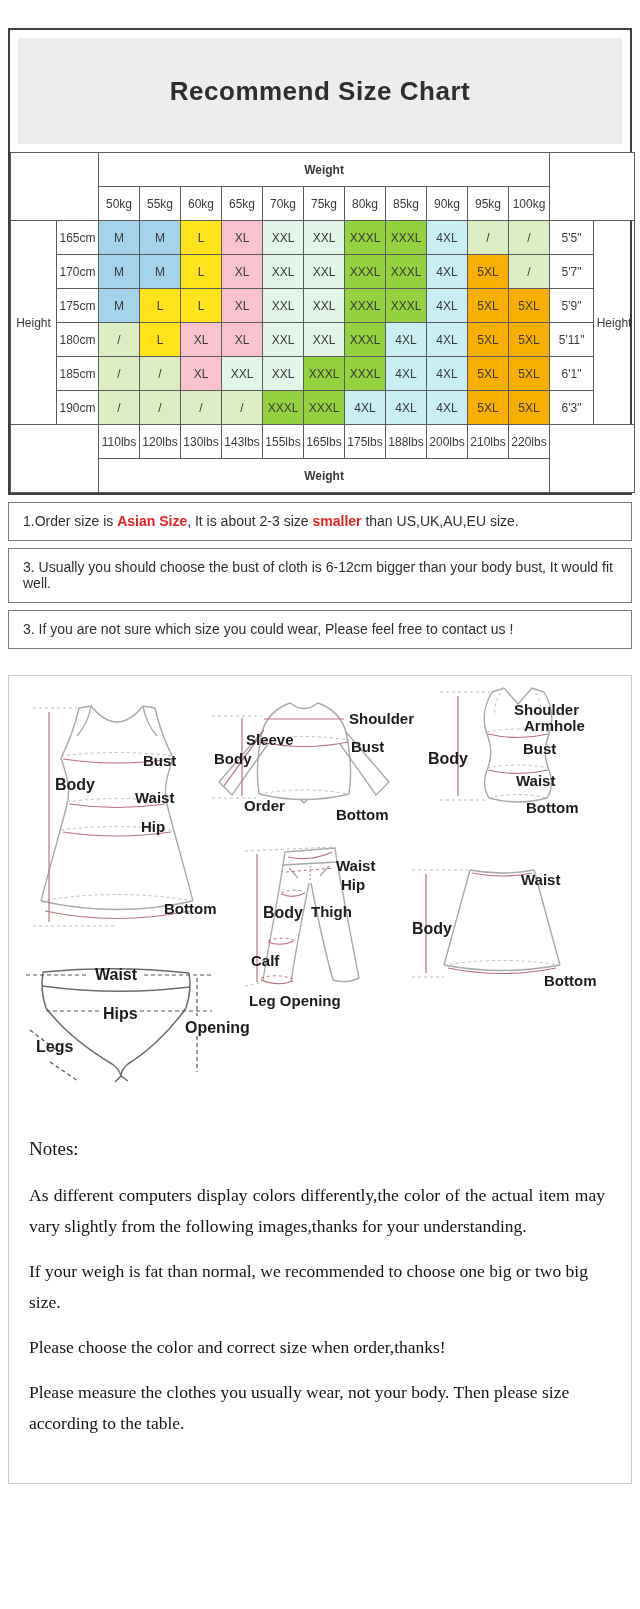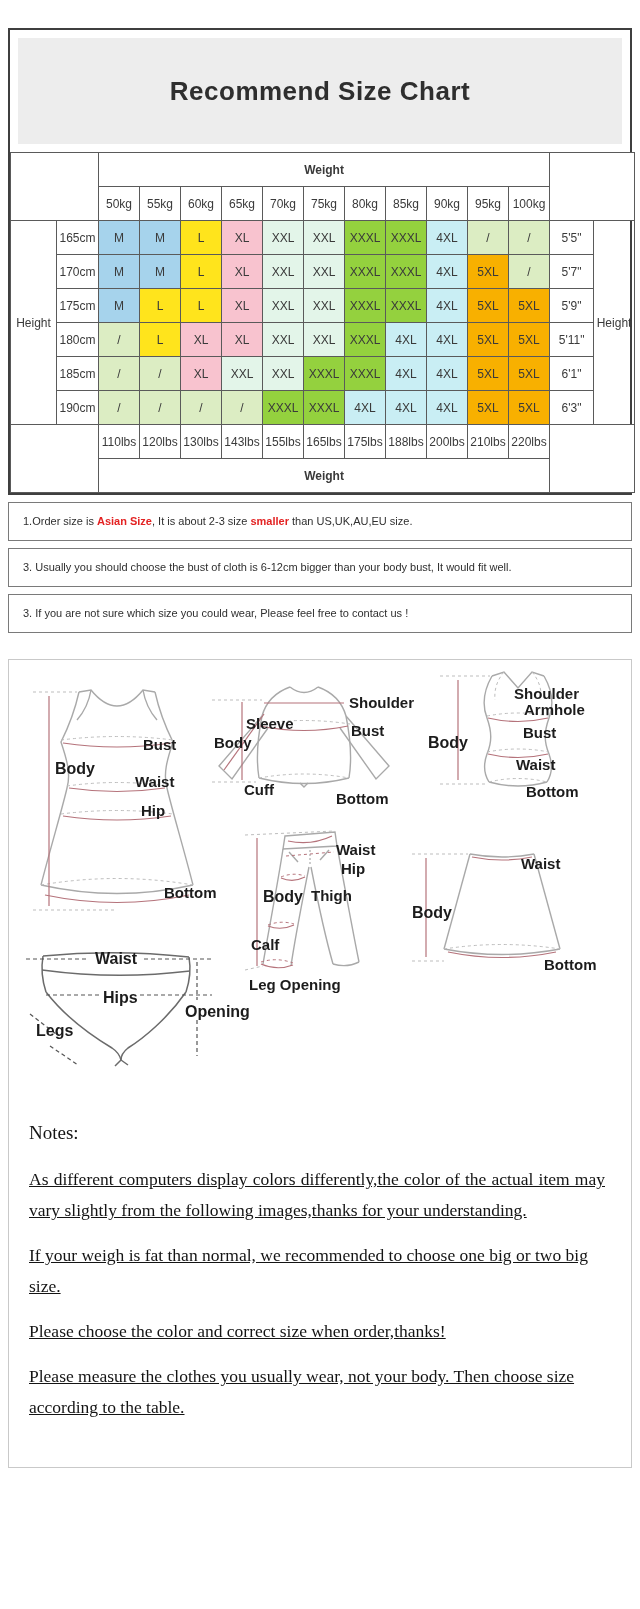--- a/index.html
+++ b/index.html
@@ -9,38 +9,38 @@
     font-size:26px;font-weight:bold;color:#2e2e2e;letter-spacing:.5px;}
   table.size-table{width:100%;border-collapse:collapse;table-layout:fixed;}
   table.size-table td{border:1px solid #5a5a5a;text-align:center;vertical-align:middle;
     font-size:12px;color:#3a3a3a;padding:0;overflow:hidden;white-space:nowrap;height:33px;}
   td.span-head{font-weight:bold;font-size:13px;height:27px;margin-top:16px;}
   td.unit-cell{height:31px;}
   td.hlabel{font-weight:normal;font-size:13px;}
   td.corner{background:#fff;}
   .order-notes{margin:0;}
   .note-row{margin:7px 8px;border:1px solid #7a7a7a;background:#fff;padding:10px 12px 11px 14px;
-    font-size:11px;color:#2f2f2f;line-height:16px;}
+    font-size:14px;color:#2f2f2f;line-height:16px;}
   .note-row .red{font-weight:bold;}
   .measure-box{margin:26px 8px 8px;border:1px solid #c9c9c9;background:#fff;}
   .diagrams{position:relative;height:412px;}
   .diagrams svg{position:absolute;overflow:visible;}
   .dlabel{position:absolute;font-weight:bold;font-size:15px;color:#1c1c1c;white-space:nowrap;}
   .dlabel.lg{font-size:16px;}
   svg path,svg line,svg ellipse{fill:none;}
   .g{stroke:#a9a9a9;stroke-width:1.4;}
   .gk{stroke:#6b6b6b;stroke-width:1.5;}
   .r{stroke:#b5737b;stroke-width:1.2;}
   .rd{stroke:#b5737b;stroke-width:1;stroke-dasharray:3,3;}
   .gd{stroke:#bdbdbd;stroke-width:1;stroke-dasharray:3,3;}
   .kd{stroke:#555;stroke-width:1.2;stroke-dasharray:4,3;}
   .dot{stroke:#9a9a9a;stroke-width:1;stroke-dasharray:2,2;}
   .notes-sec{padding:50px 26px 30px 20px;font-family:"Liberation Serif",serif;color:#141414;}
   .notes-sec .heading{font-size:19px;margin:0 0 20px;}
-  .notes-sec p.para{font-size:17.5px;line-height:31px;margin:0 0 14px;text-decoration:underline;}
+  .notes-sec p.para{font-size:17.5px;line-height:31px;margin:0 0 14px;}
   .just{text-align:justify;}
 </style>
 </head>
 <body>
 
 <svg width="0" height="0" style="position:absolute" aria-hidden="true">
   <defs>
     <marker id="arr" viewBox="0 0 10 10" refX="8" refY="5" markerWidth="6" markerHeight="6" orient="auto-start-reverse">
       <path d="M0,0 L10,5 L0,10 z" fill="#b5737b" stroke="none"></path>
     </marker>
@@ -252,21 +252,21 @@
         <line class="r" x1="58" y1="29" x2="138" y2="29" marker-start="url(#arr)" marker-end="url(#arr)"></line>
         <line class="r" x1="58" y1="40" x2="18" y2="96" marker-start="url(#arr)" marker-end="url(#arr)"></line>
         <line class="gd" x1="6" y1="26" x2="56" y2="26"></line>
         <line class="gd" x1="6" y1="108" x2="50" y2="108"></line>
         <line class="r" x1="36" y1="28" x2="36" y2="106" marker-start="url(#arr)" marker-end="url(#arr)"></line>
       </svg>
       <span class="dlabel" style="left:340px;top:34px">Shoulder</span>
       <span class="dlabel" style="left:237px;top:55px">Sleeve</span>
       <span class="dlabel" style="left:205px;top:74px">Body</span>
       <span class="dlabel" style="left:342px;top:62px">Bust</span>
-      <span class="dlabel" style="left:235px;top:121px">Cuff</span>
+      <span class="dlabel" style="left:235px;top:121px">Order</span>
       <span class="dlabel" style="left:327px;top:130px">Bottom</span>
 
       <svg style="left:397px;top:0" width="227" height="136" viewBox="0 0 227 136">
         <path class="g" d="M86,16 C78,30 76,45 81,58 C86,72 86,82 81,94 C77,105 78,114 83,122"></path>
         <path class="g" d="M138,16 C146,30 148,45 143,58 C138,72 138,82 143,94 C147,105 146,114 141,122"></path>
         <path class="g" d="M86,16 L98,12 L112,28 L126,12 L138,16"></path>
         <path class="gd" d="M98,12 C91,20 88,30 89,40"></path>
         <path class="gd" d="M126,12 C133,20 136,30 135,40"></path>
         <path class="g" d="M83,122 Q112,130 141,122"></path>
         <path class="gd" d="M83,122 Q112,115 141,122"></path>
@@ -351,16 +351,16 @@
       <span class="dlabel lg" style="left:94px;top:329px">Hips</span>
       <span class="dlabel lg" style="left:27px;top:362px">Legs</span>
       <span class="dlabel lg" style="left:176px;top:343px">Opening</span>
     </div>
 
     <div class="notes-sec">
       <p class="heading">Notes:</p>
       <p class="para just">As different computers display colors differently,the color of the actual item may vary slightly from the following images,thanks for your understanding.</p>
       <p class="para">If your weigh is fat than normal, we recommended to choose one big or two big size.</p>
       <p class="para">Please choose the color and correct size when order,thanks!</p>
-      <p class="para">Please measure the clothes you usually wear, not your body. Then choose size according to the table.</p>
+      <p class="para">Please measure the clothes you usually wear, not your body. Then please size according to the table.</p>
     </div>
   </section>
 </div>
 
 </body></html>

